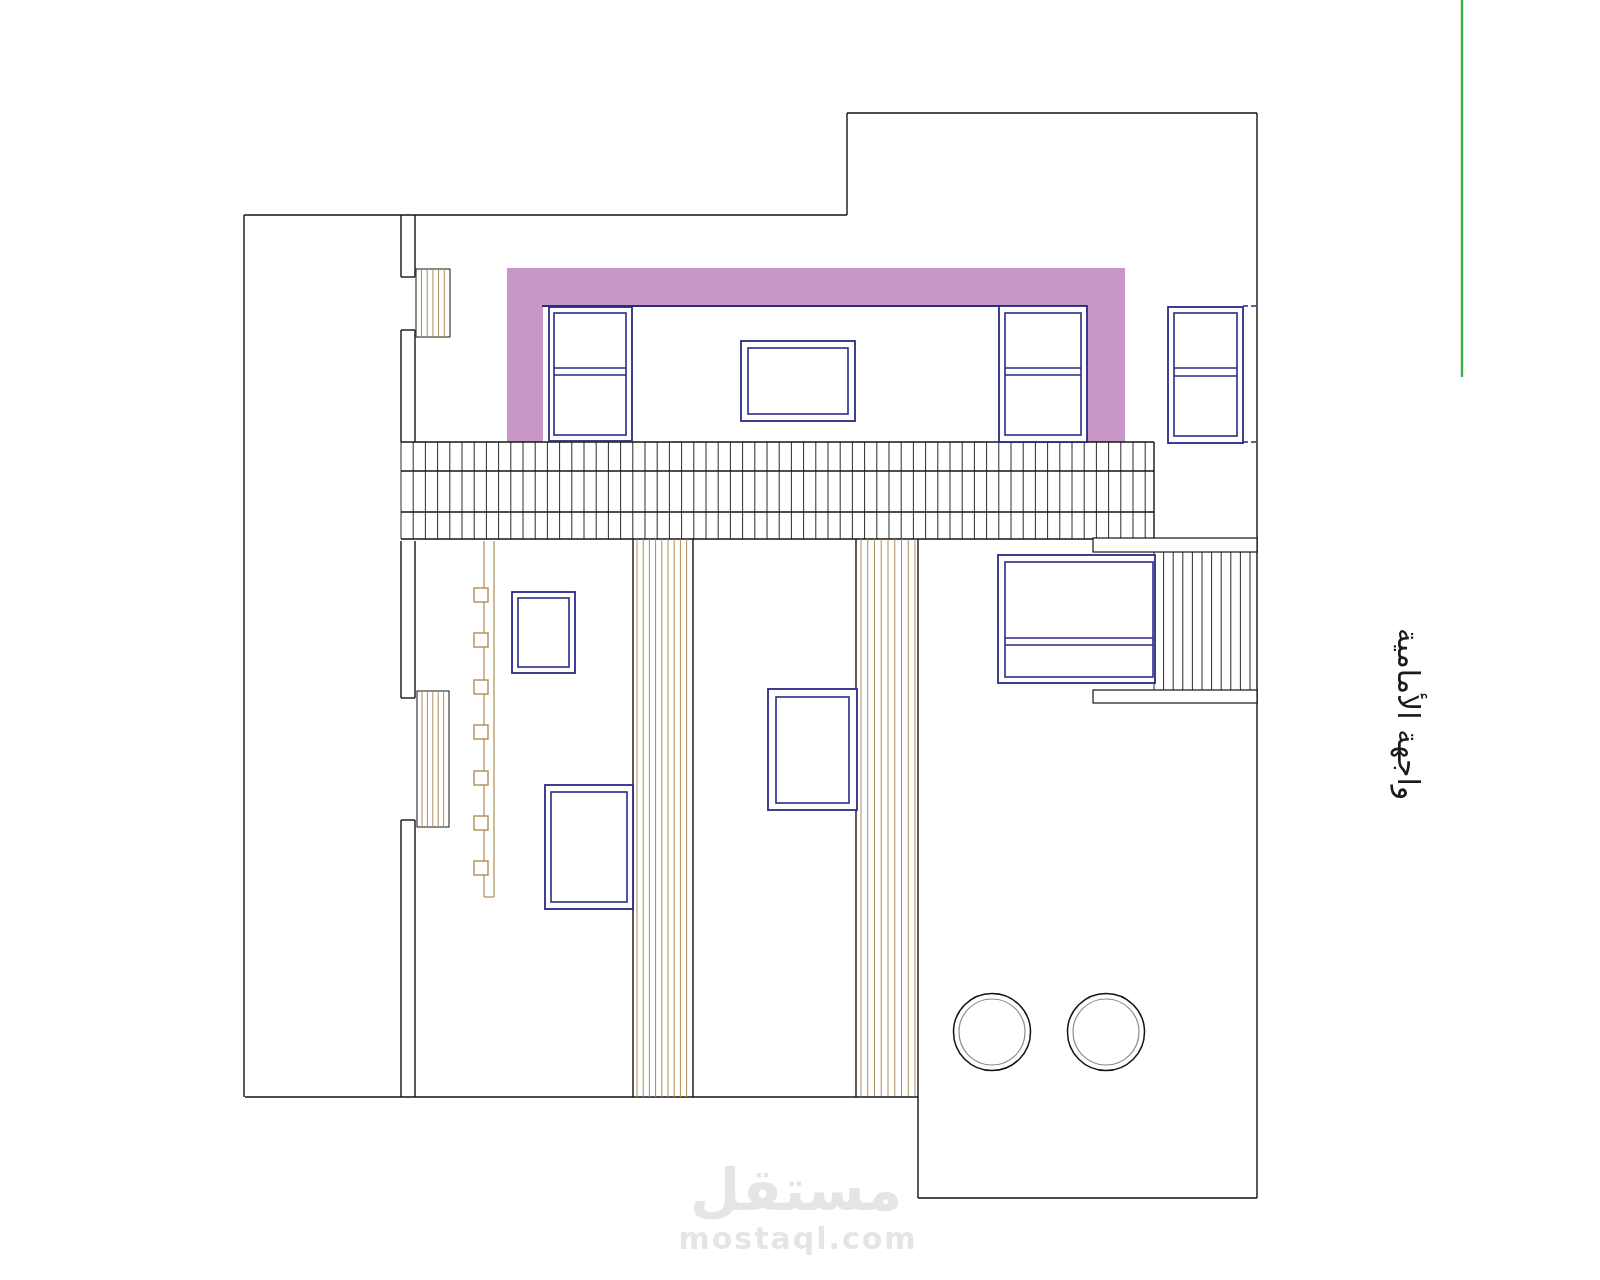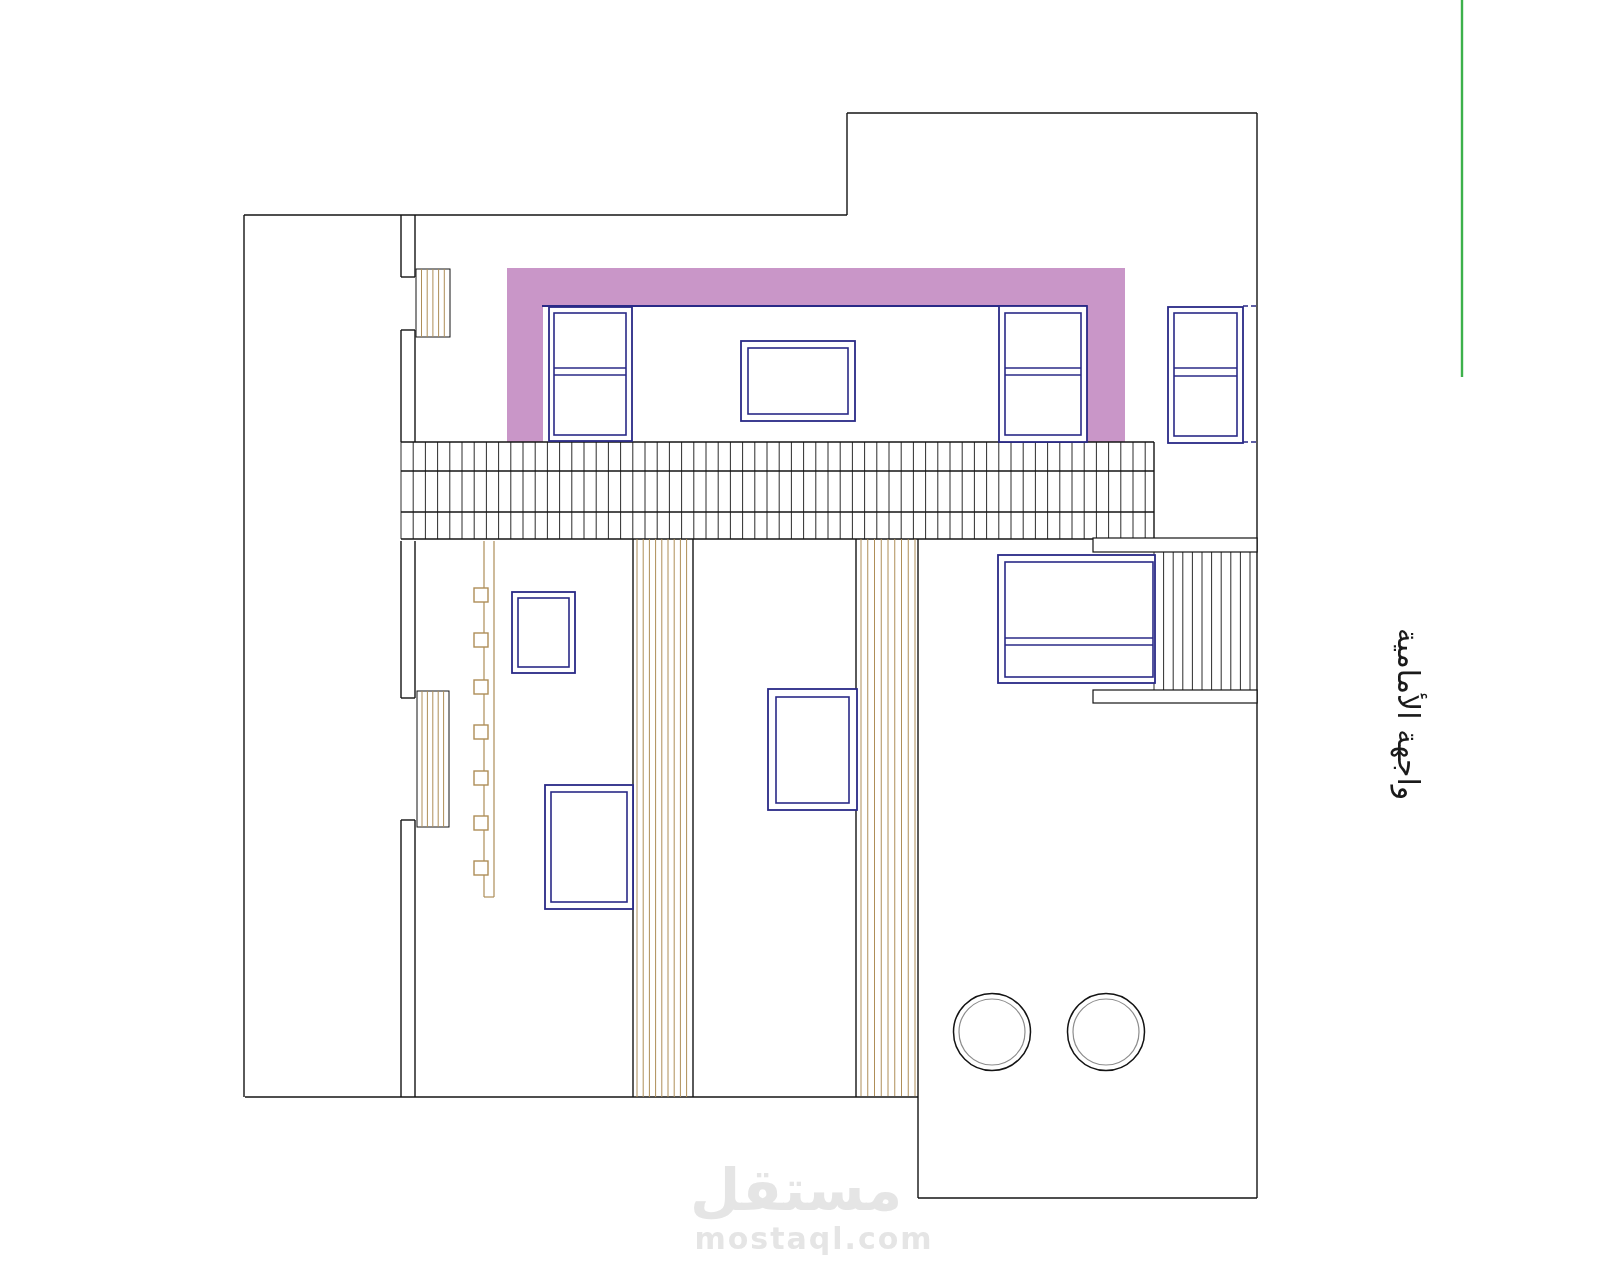--- a/index.html
+++ b/index.html
@@ -6,21 +6,21 @@
   #stage{position:relative;width:1600px;height:1280px;background:#ffffff;overflow:hidden;
          font-family:"DejaVu Sans",sans-serif;}
   #dwg{position:absolute;left:0;top:0;}
   .side-label{position:absolute;left:1408px;top:714px;
       transform:translate(-50%,-50%) rotate(90deg);transform-origin:center;
       font-size:30px;color:#1a1a1a;white-space:nowrap;
       font-family:"DejaVu Sans",sans-serif;}
   .wm{position:absolute;transform:translate(-50%,-50%);color:#e5e5e5;
       font-weight:bold;white-space:nowrap;user-select:none;}
   .wm-logo{left:796px;top:1190px;font-size:58px;}
-  .wm-domain{left:798px;top:1238px;font-size:30px;letter-spacing:2px;margin-left:16px;}
+  .wm-domain{left:798px;top:1238px;font-size:30px;letter-spacing:2px;}
 </style>
 </head>
 <body>
 
 <div id="stage">
   <svg id="dwg" width="1600" height="1280" viewBox="0 0 1600 1280">
       <g>
         <rect x="507" y="268" width="618" height="38" fill="#c996c8"></rect>
         <rect x="507" y="306" width="36" height="136" fill="#c996c8"></rect>
         <rect x="1087" y="306" width="38" height="136" fill="#c996c8"></rect>

